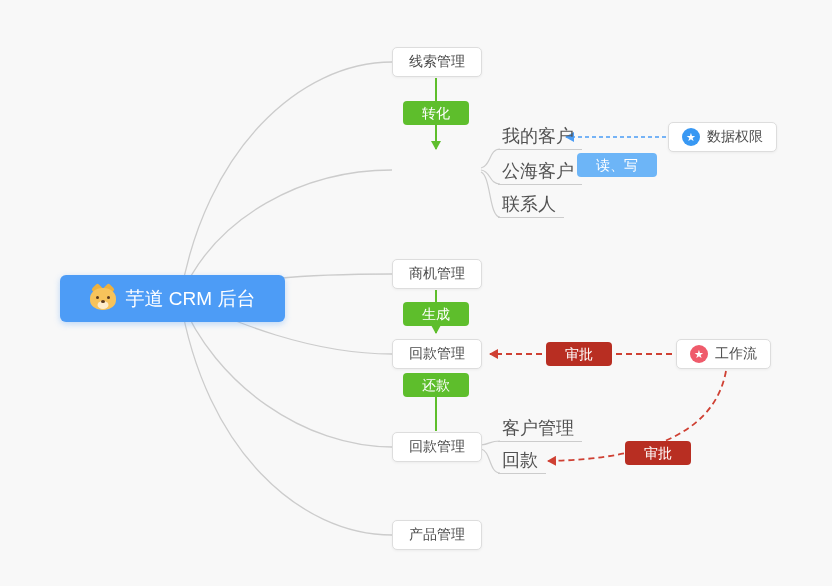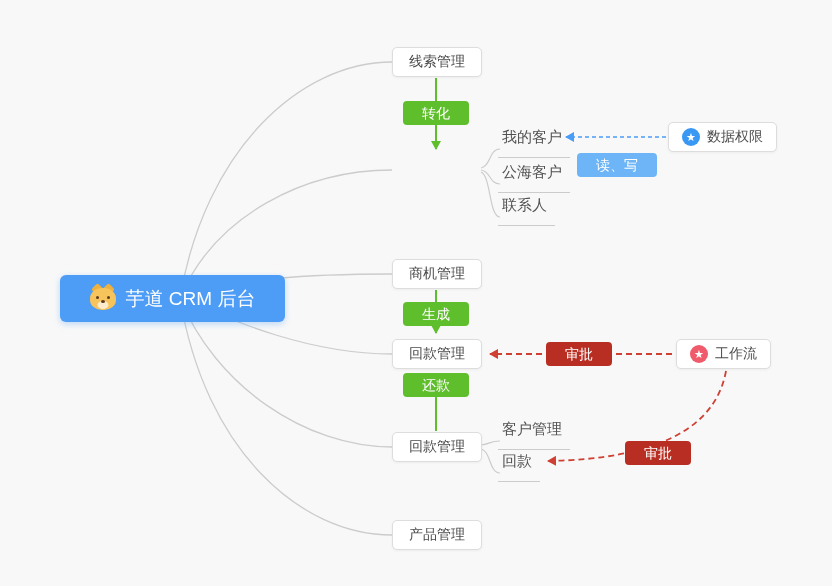--- a/index.html
+++ b/index.html
@@ -44,22 +44,22 @@
   .badge{
     position:absolute;transform:translate(-50%,-50%);
     color:#fff;font-size:14px;line-height:1;padding:5px 19px;border-radius:4px;
     z-index:3;white-space:nowrap;
   }
   .badge-green{background:var(--badge-green,#5ebe2c);}
   .badge-blue{background:var(--badge-blue,#6db5f7);margin-top:28px;}
   .badge-red{background:var(--badge-red,#b82e22);}
 
   .child{
-    position:absolute;font-size:15px;color:#525252;line-height:17px;
-    padding:0 8px 12px 4px;border-bottom:1px solid var(--line-gray,#ccc);
+    position:absolute;font-size:18px;color:#525252;line-height:17px;
+    padding:0 8px 4px 4px;border-bottom:1px solid var(--line-gray,#ccc);
     white-space:nowrap;z-index:2;
   }
 
   
   .dog{position:relative;width:26px;height:23px;flex:0 0 26px;}
   .dog i{display:block;position:absolute;}
   .dog .ear{top:-2px;width:9px;height:9px;background:#eeb13e;border-radius:2px;transform:rotate(45deg);}
   .dog .ear-l{left:3px;}
   .dog .ear-r{right:3px;}
   .dog .face{left:0;right:0;top:1px;bottom:0;background:#f7c35b;border-radius:48% 48% 46% 46%;}

